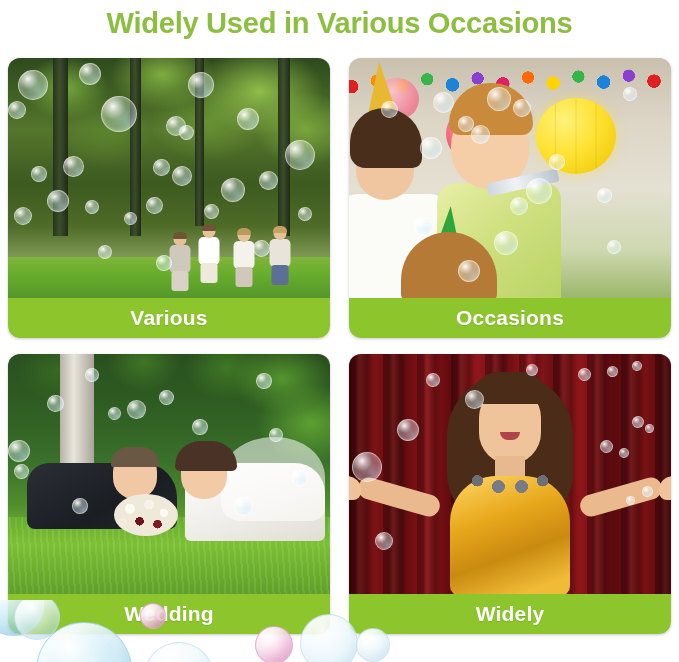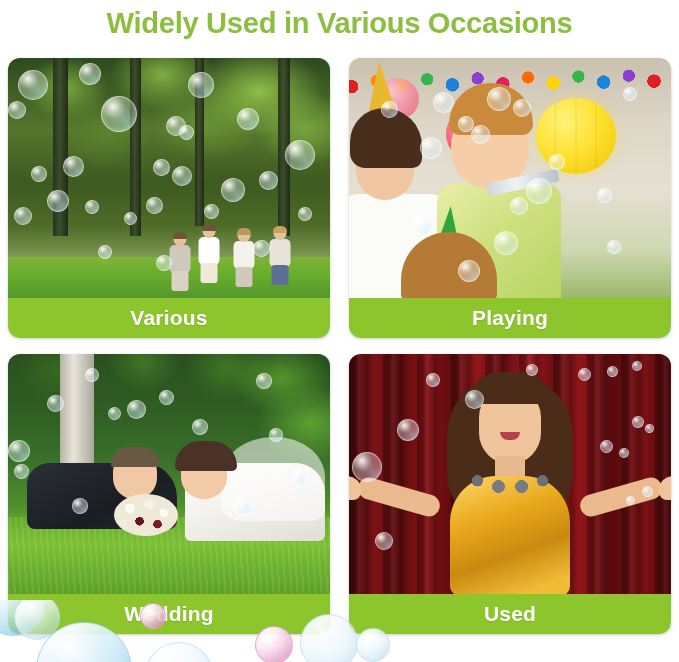--- a/index.html
+++ b/index.html
@@ -546,21 +546,21 @@
       <div class="bub" style="left:55%;top:50%;width:26px;height:26px;"></div>
       <div class="bub" style="left:50%;top:58%;width:18px;height:18px;"></div>
       <div class="bub" style="left:62%;top:40%;width:16px;height:16px;"></div>
       <div class="bub" style="left:77%;top:54%;width:15px;height:15px;"></div>
       <div class="bub" style="left:85%;top:12%;width:14px;height:14px;"></div>
       <div class="bub" style="left:80%;top:76%;width:14px;height:14px;"></div>
       <div class="bub" style="left:20%;top:66%;width:20px;height:20px;"></div>
       <div class="bub" style="left:34%;top:84%;width:22px;height:22px;"></div>
       <div class="bub" style="left:45%;top:72%;width:24px;height:24px;"></div>
     </div>
-    <div class="label-bar">Playing</div>
+    <div class="label-bar">Occasions</div>
   </div>
 
   <div class="card">
     <div class="photo ph-wedding">
       <div class="foliage"></div>
       <div class="pillar"></div>
       <div class="grass"></div>
       <div class="groom">
         <div class="suit"></div>
           <div class="face"></div>
@@ -615,21 +615,21 @@
       <div class="bub" style="left:15%;top:27%;width:22px;height:22px;"></div>
       <div class="bub" style="left:1%;top:41%;width:30px;height:30px;"></div>
       <div class="bub" style="left:8%;top:74%;width:18px;height:18px;"></div>
       <div class="bub" style="left:88%;top:26%;width:12px;height:12px;"></div>
       <div class="bub" style="left:78%;top:36%;width:13px;height:13px;"></div>
       <div class="bub" style="left:84%;top:39%;width:10px;height:10px;"></div>
       <div class="bub" style="left:91%;top:55%;width:11px;height:11px;"></div>
       <div class="bub" style="left:86%;top:59%;width:9px;height:9px;"></div>
       <div class="bub" style="left:92%;top:29%;width:9px;height:9px;"></div>
     </div>
-    <div class="label-bar">Used</div>
+    <div class="label-bar">Widely</div>
   </div>
 
 </div>
 
 <div class="bottom-bubbles">
   <div class="dbub blue" style="left:36px;top:22px;width:96px;height:96px;"></div>
   <div class="dbub clear" style="left:144px;top:42px;width:70px;height:70px;"></div>
   <div class="dbub pink" style="left:140px;top:3px;width:26px;height:26px;"></div>
   <div class="dbub pink" style="left:255px;top:26px;width:38px;height:38px;"></div>
   <div class="dbub clear" style="left:300px;top:14px;width:58px;height:58px;"></div>

